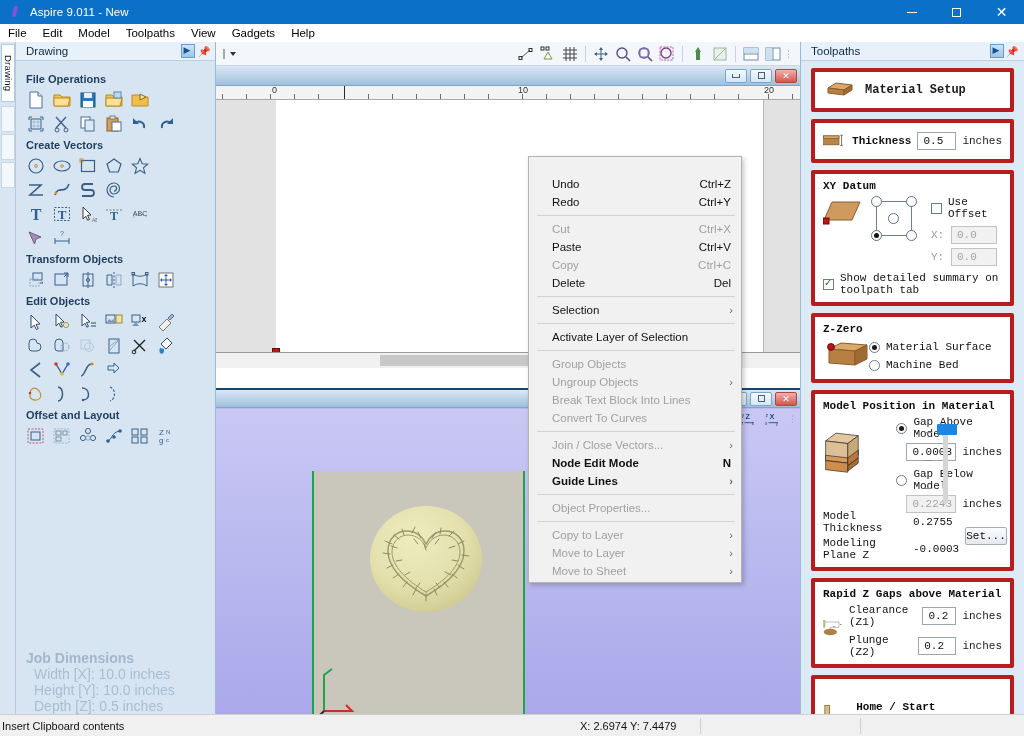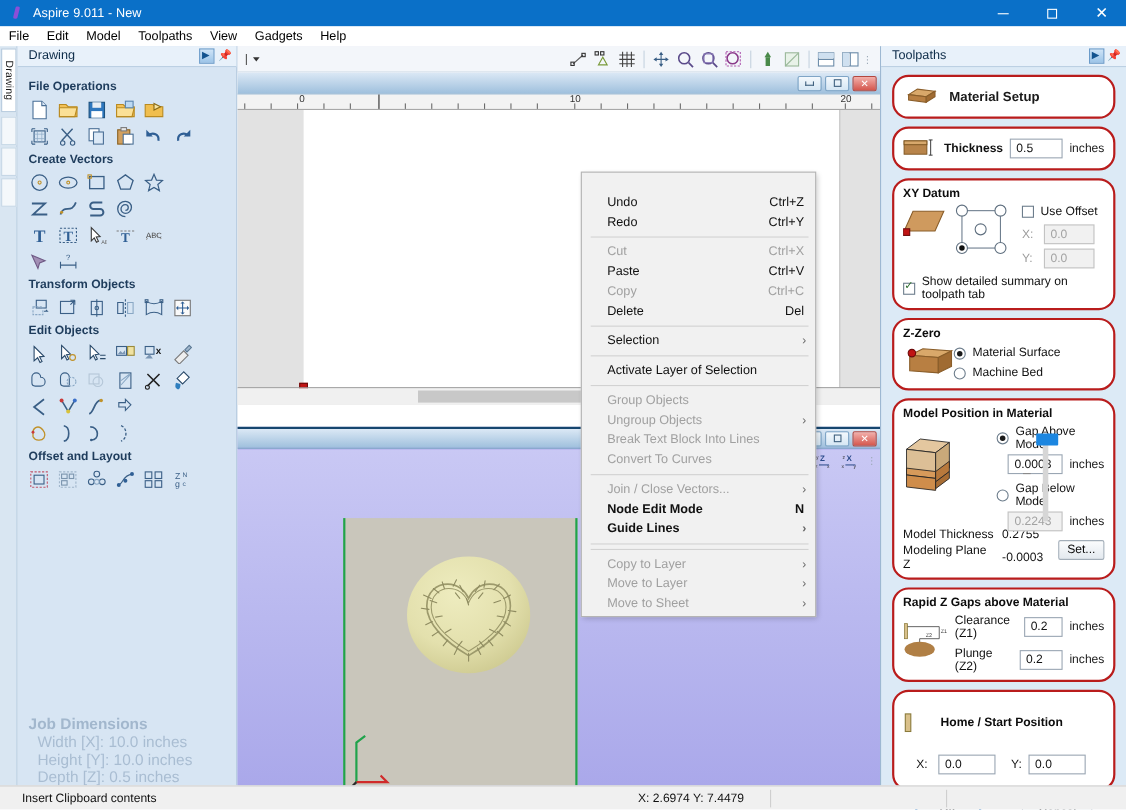--- a/index.html
+++ b/index.html
@@ -245,22 +245,22 @@
   }
   .rp-header {
     height: 19px; display: flex; align-items: center; padding-left: 10px;
     font-size: 11.5px; color: #0b2a47; background: #e8f1fa;
     border-bottom: 1px solid #bcd0e3;
   }
   .rp-header .hdr-icons { margin-left: auto; display: flex; gap: 3px; padding-right: 5px; align-items: center; }
 
   .card {
     margin: 7px 10px; background: #ffffff;
-    border: 2px solid #b91c1c; border-radius: 15px;
-    padding: 6px 8px; position: relative;
+    border: 4px solid #b91c1c; border-radius: 2px;
+    padding: 6px 8px; position: relative; font-family: Liberation Mono, monospace;
   }
   .card.section-title-card { display: flex; align-items: center; gap: 10px; padding: 7px 10px; }
   .card-title { font-size: 12px; font-weight: bold; color: #1a1a1a; }
   .grp-title { font-size: 11px; font-weight: bold; color: #0d0d0d; margin-bottom: 4px; }
 
   .fld {
     border: 1px solid #9aa6b3; background: #fff; height: 18px;
     display: flex; align-items: center; padding: 0 5px;
     font-size: 11px; color: #111;
   }
@@ -327,21 +327,21 @@
 
   
   .wood-iso { width: 30px; height: 22px; }
 
   
   .statusbar {
     position: absolute; left: 0; top: 714px; width: 1024px; height: 22px;
     background: #f0f0f0; border-top: 1px solid #cfcfcf;
     display: flex; align-items: center;
   }
-  .sb-text { font-size: 11px; color: #111; padding-left: 20px; }
+  .sb-text { font-size: 11px; color: #111; padding-left: 2px; }
   .sb-coords { position: absolute; left: 580px; font-size: 11px; color: #111; }
   .sb-div { position: absolute; left: 700px; top: 3px; width: 1px; height: 16px; background: #cfcfcf; }
   .sb-div2 { position: absolute; left: 860px; top: 3px; width: 1px; height: 16px; background: #cfcfcf; }
 </style>
 </head>
 <body>
 
 <div id="app">
 
   <div class="titlebar">
@@ -1075,20 +1075,23 @@
       </div>
       <div class="cmi bold">
         <span>Node Edit Mode</span>
         <span class="sc">N</span>
       </div>
       <div class="cmi bold">
         <span>Guide Lines</span>
         <span class="arr">›</span>
       </div>
       <div class="cmsep"></div>
+      <div class="cmi disabled">
+        <span>Object Properties...</span>
+      </div>
       <div class="cmsep"></div>
       <div class="cmi disabled">
         <span>Copy to Layer</span>
         <span class="arr">›</span>
       </div>
       <div class="cmi disabled">
         <span>Move to Layer</span>
         <span class="arr">›</span>
       </div>
       <div class="cmi disabled">

